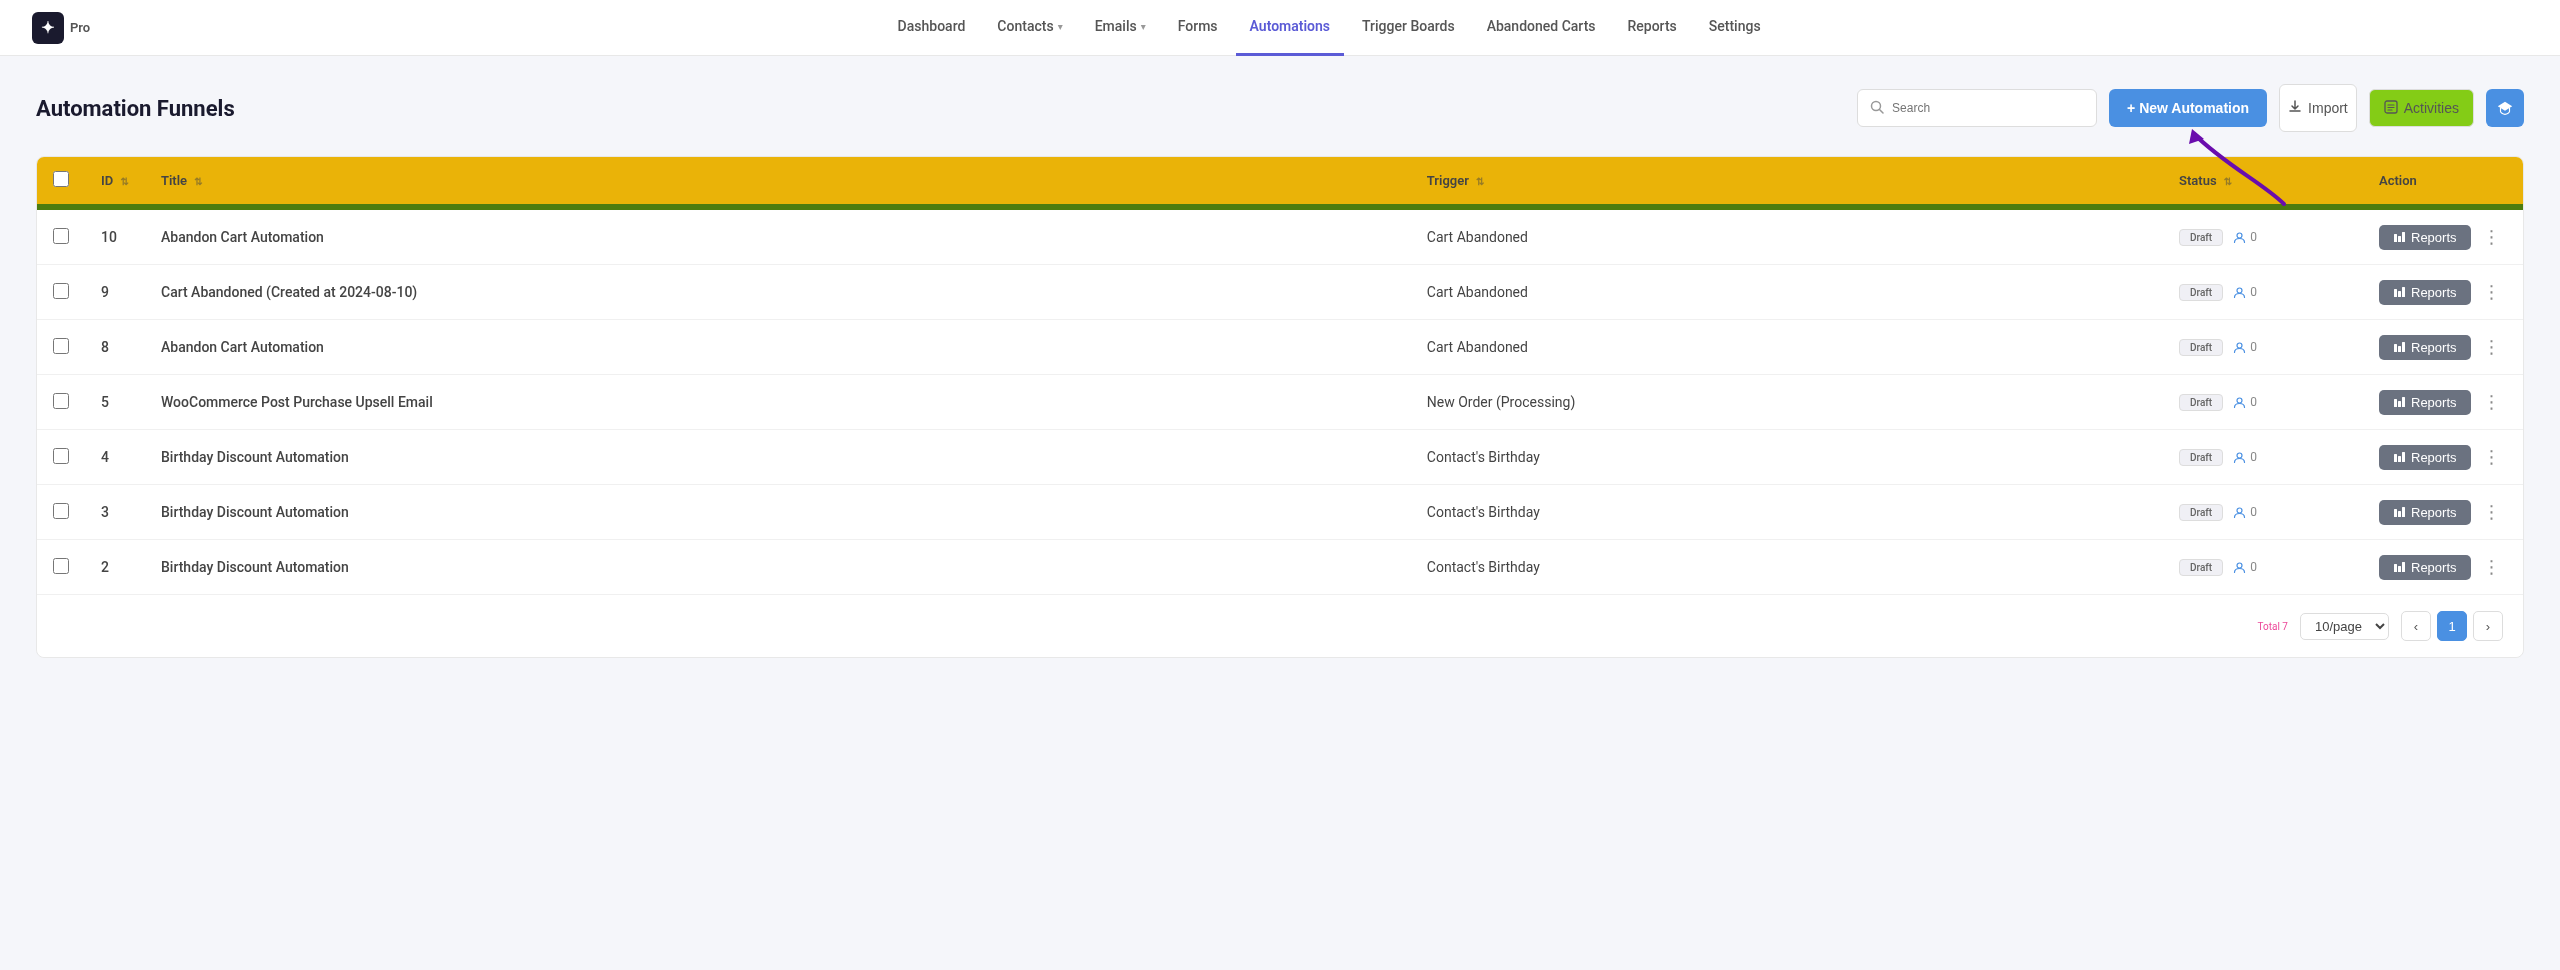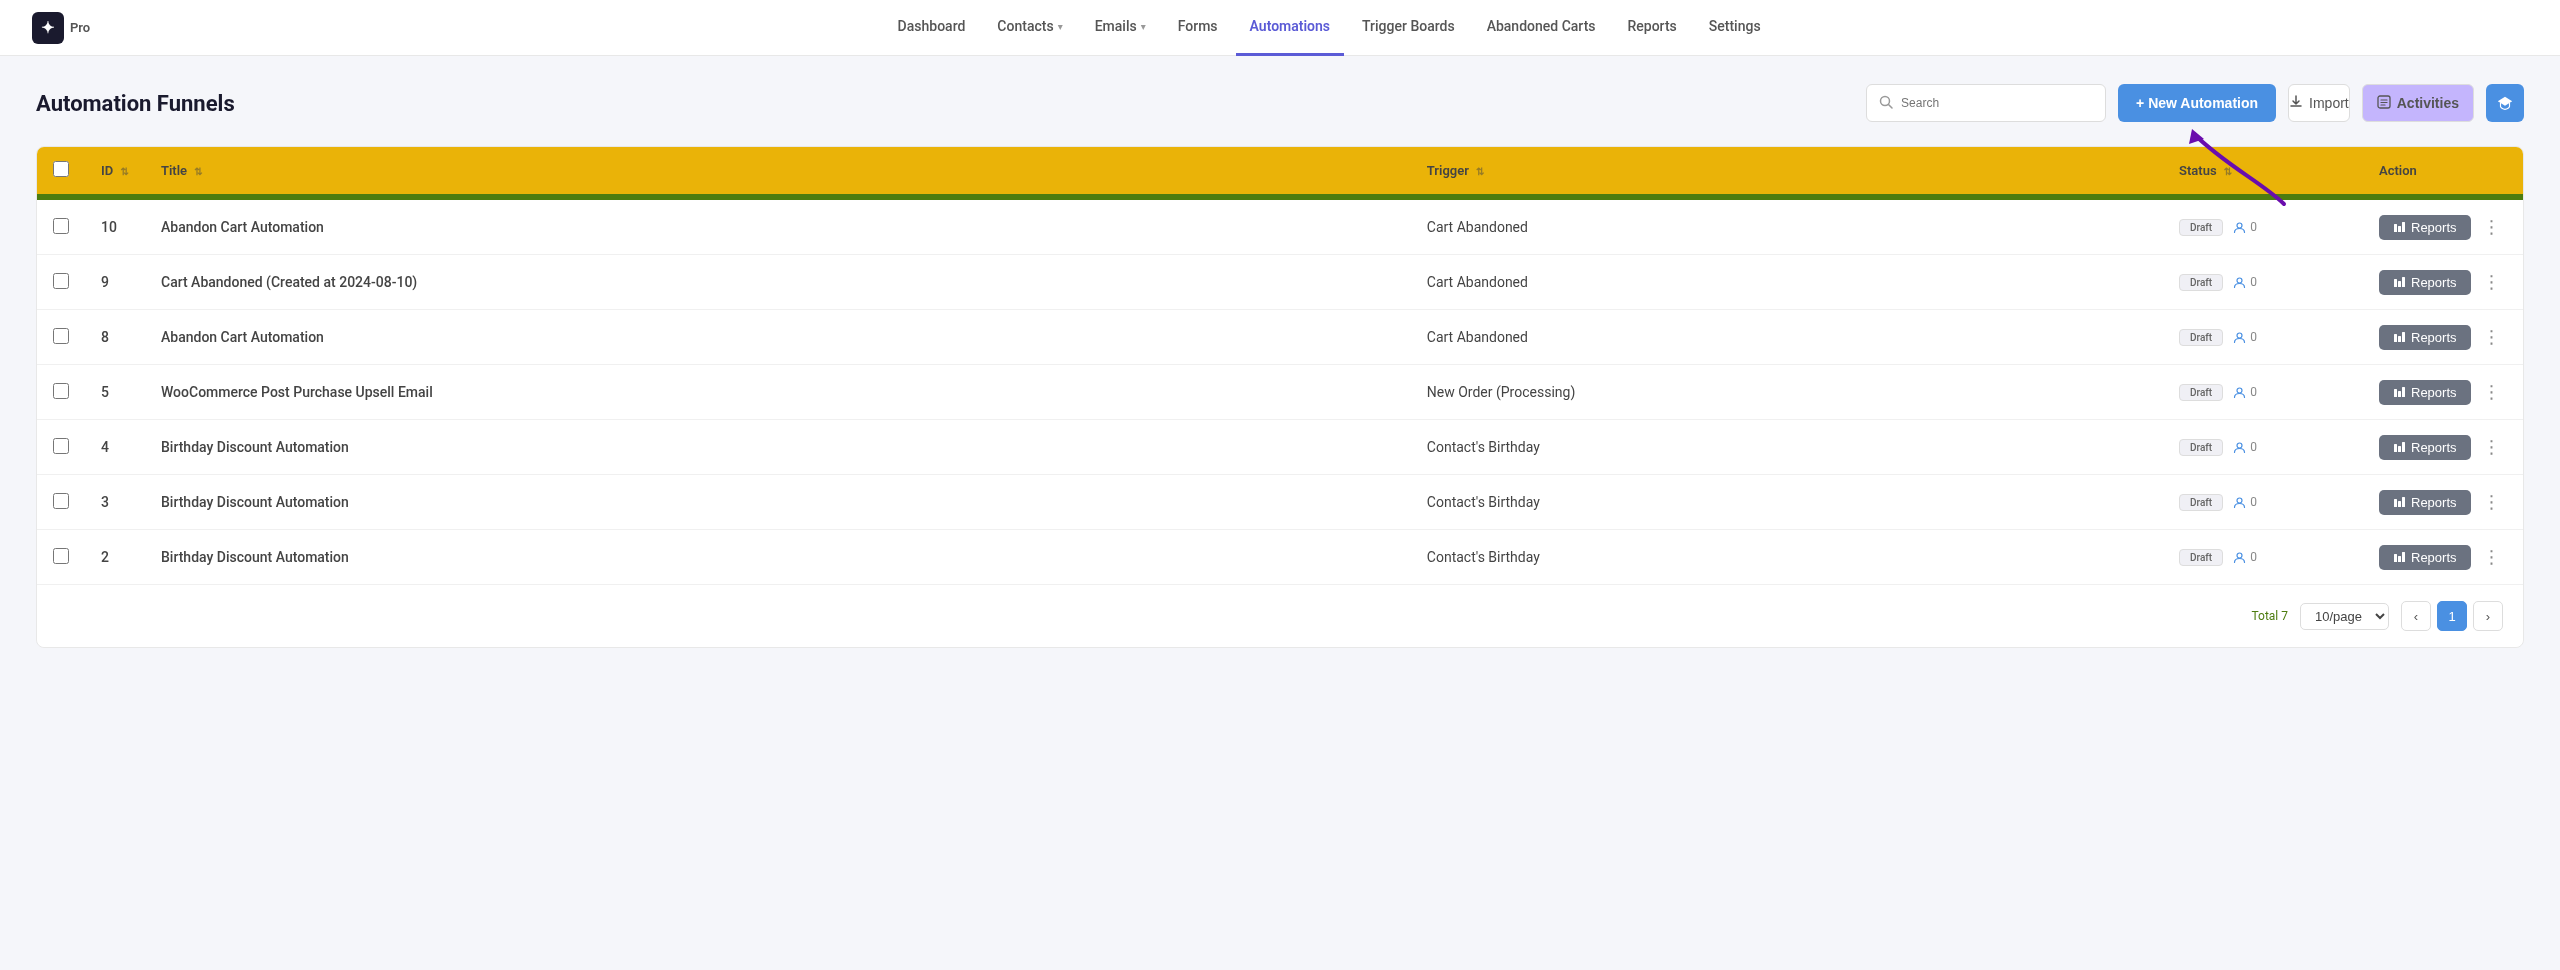--- a/index.html
+++ b/index.html
@@ -134,41 +134,40 @@
       cursor: pointer;
       display: flex;
       align-items: center;
       gap: 6px;
     }
     .btn-import {
       background: #fff;
       color: #555;
       border: 1px solid #ddd;
       border-radius: 6px;
-      padding: 0 0;
-      height: 38px;
+      padding: 0 8px;
+      height: 48px;
       font-size: 14px;
       cursor: pointer;
       display: flex;
       align-items: center;
       gap: 6px;
     }
     .btn-activities {
-      background: #c4b5fd;
+      background: #84cc16;
       color: #555;
       border: 1px solid #ddd;
       border-radius: 6px;
       padding: 0 14px;
       height: 38px;
       font-size: 14px;
       cursor: pointer;
       display: flex;
       align-items: center;
       gap: 6px;
-      font-weight: bold;
     }
     .btn-blue-icon {
       background: #4a90e2;
       color: #fff;
       border: none;
       border-radius: 6px;
       width: 38px;
       height: 38px;
       font-size: 16px;
       cursor: pointer;
@@ -311,22 +310,22 @@
       display: flex;
       align-items: center;
       justify-content: flex-end;
       padding: 16px 20px;
       gap: 12px;
       background: #fff;
       border-top: 1px solid #f0f0f0;
       border-radius: 0 0 8px 8px;
     }
     .pagination-total {
-      font-size: 12px;
-      color: #4d7c0f;
+      font-size: 10px;
+      color: #ec4899;
     }
     .pagination-per-page {
       border: 1px solid #ddd;
       border-radius: 5px;
       padding: 4px 10px;
       font-size: 13px;
       color: #444;
       cursor: pointer;
       background: #fff;
     }

